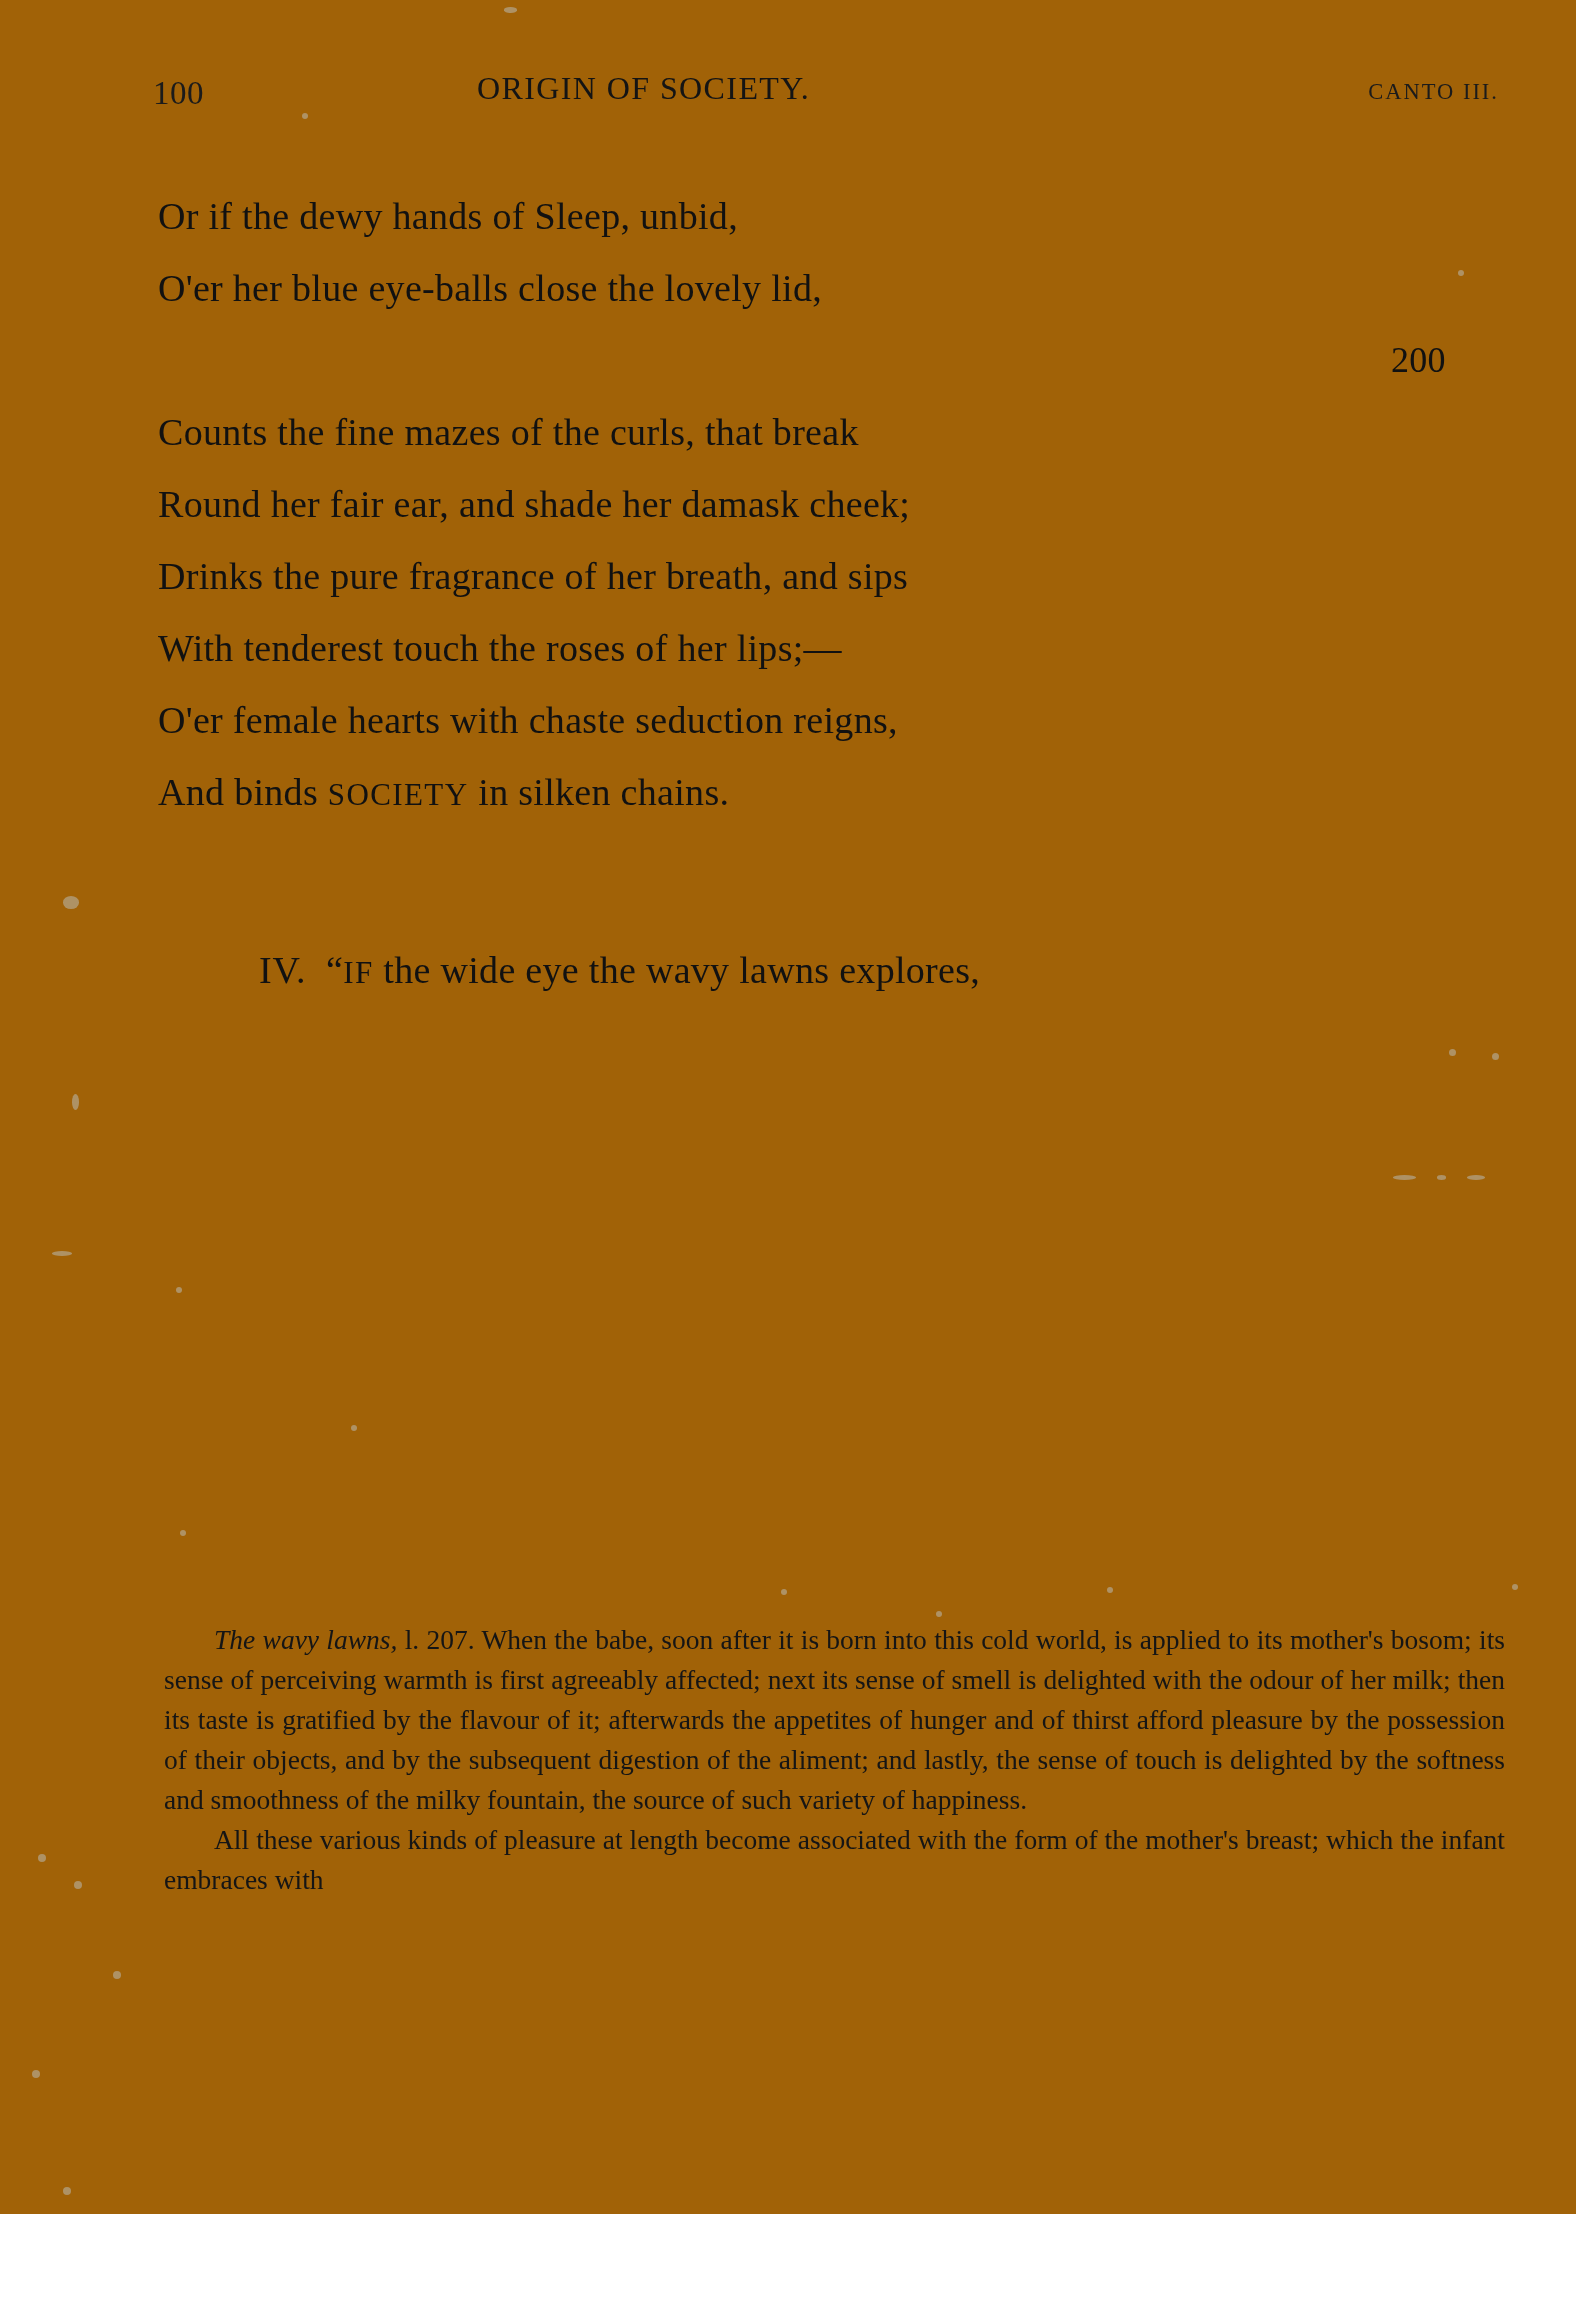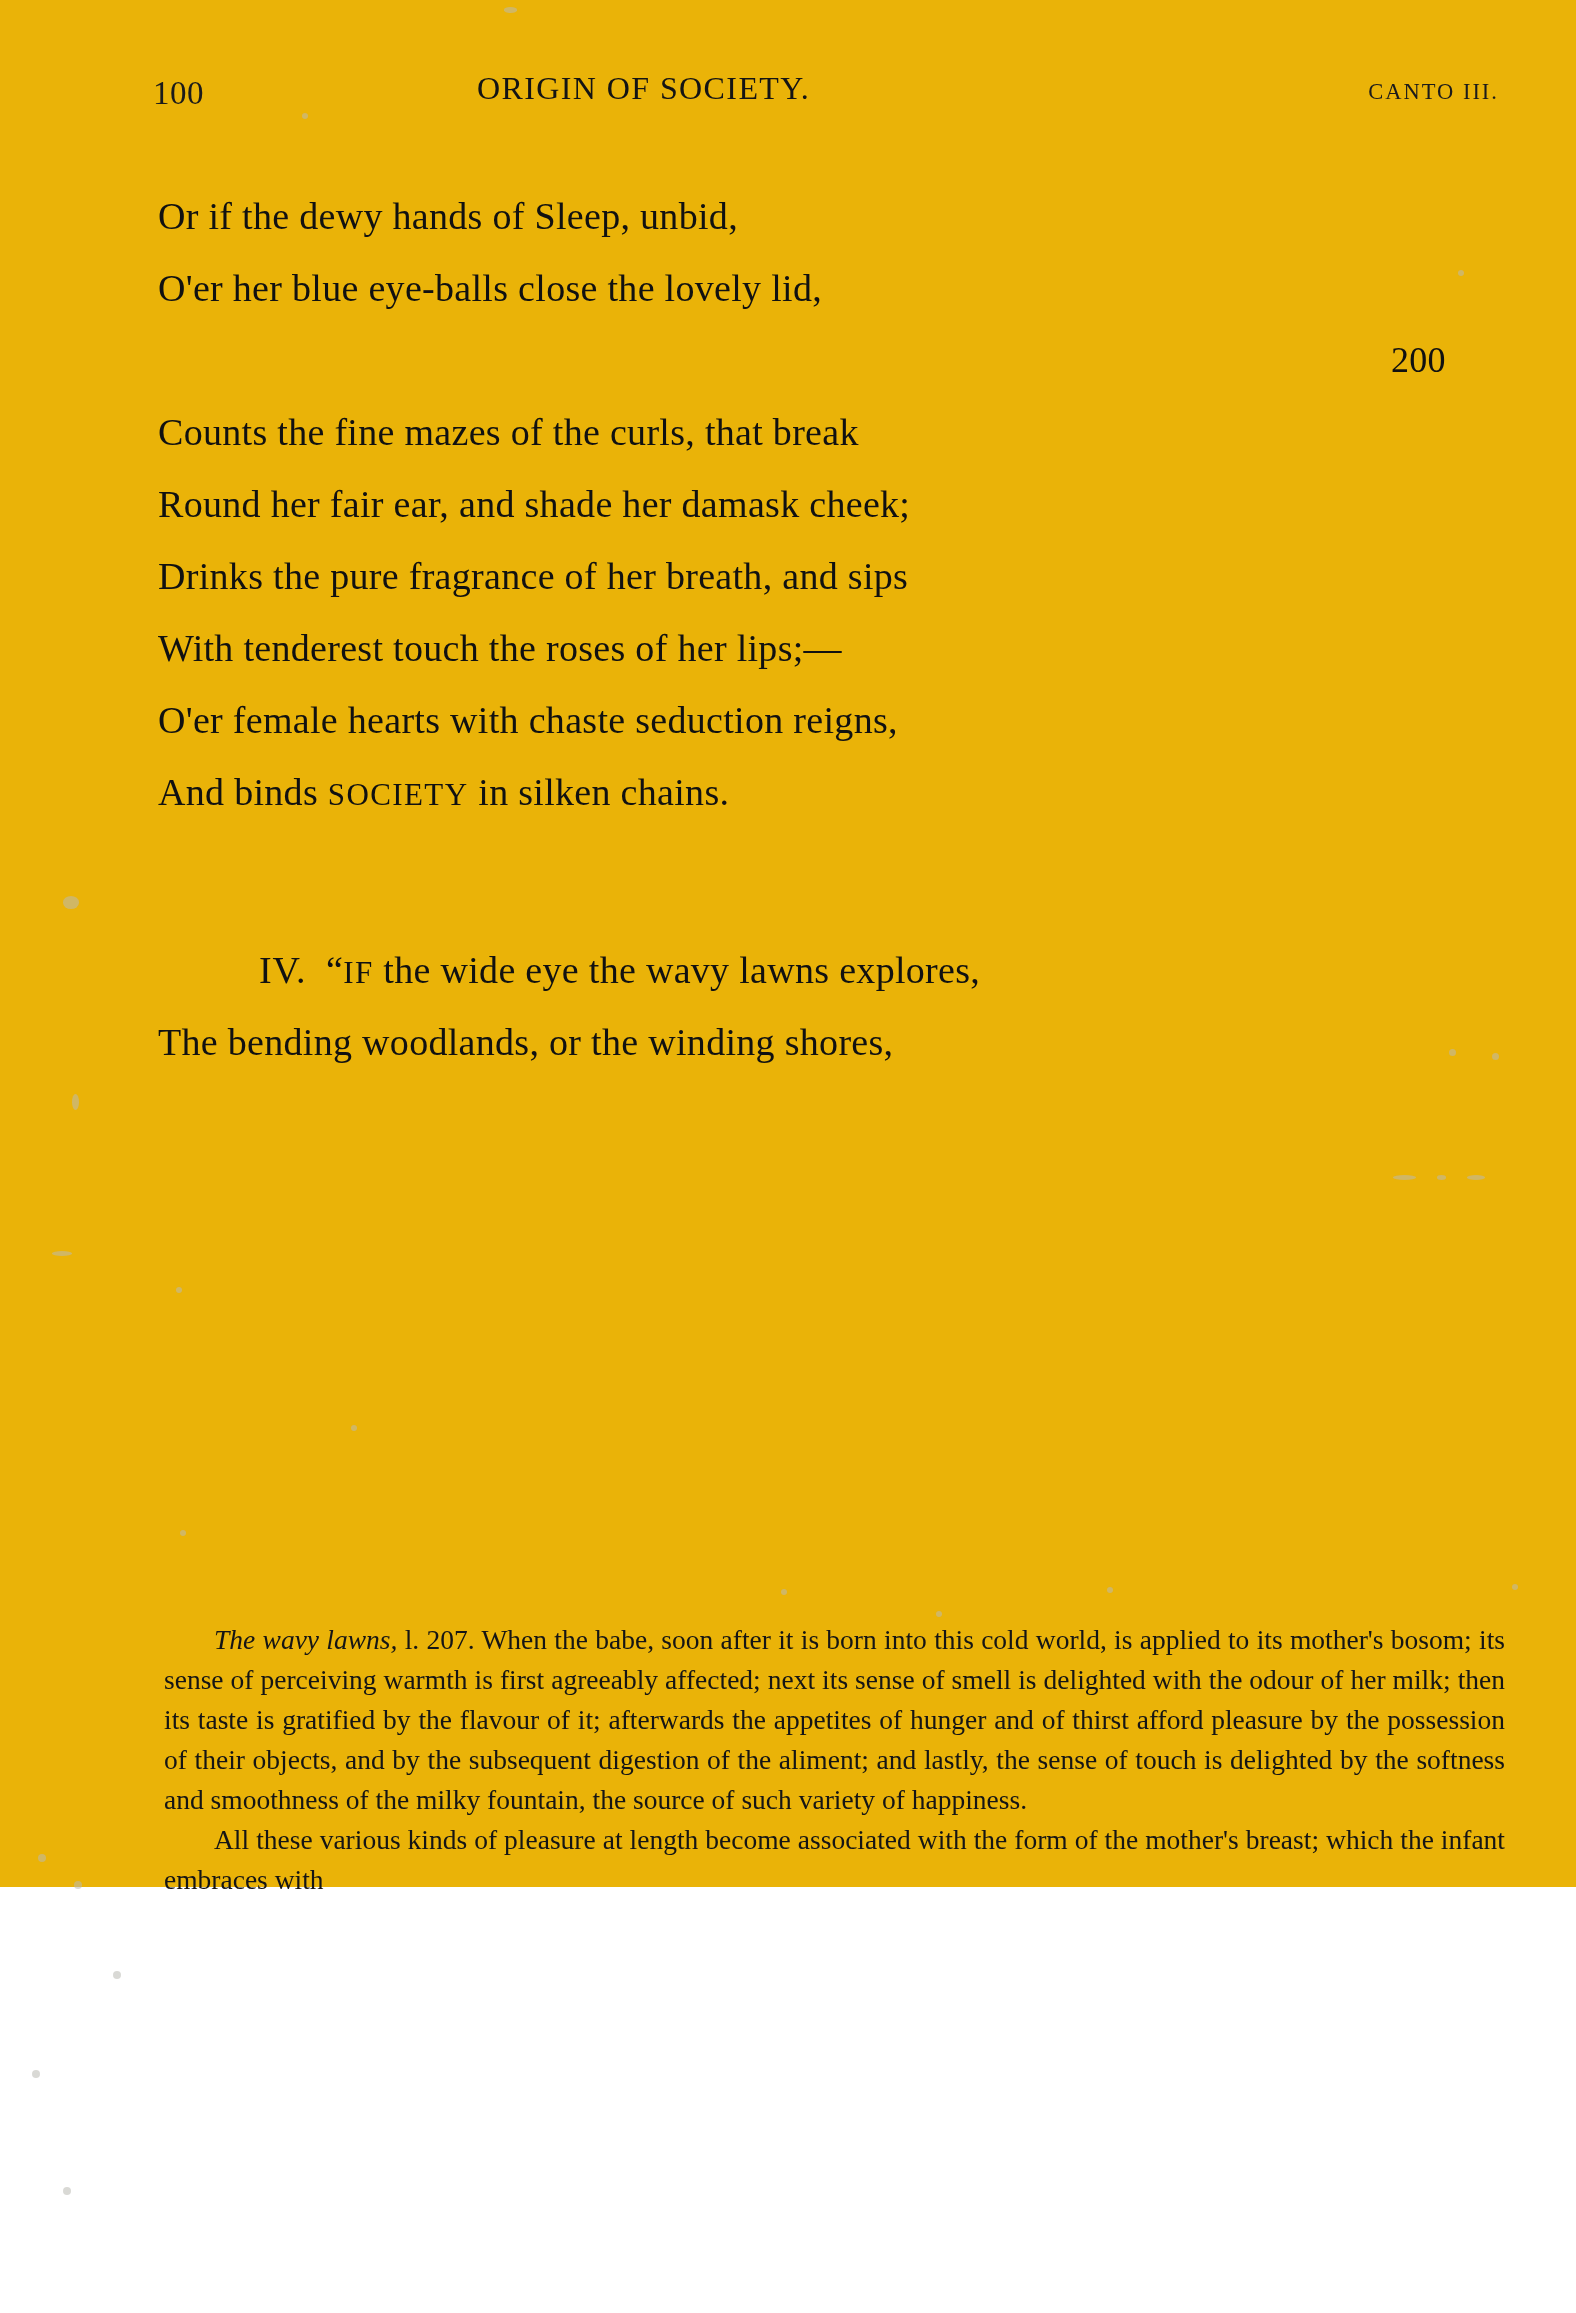--- a/index.html
+++ b/index.html
@@ -13,22 +13,22 @@
     position: relative;
     font-family: "Liberation Serif", serif;
     color: #141414;
     overflow: hidden;
   }
 
   .page {
     position: absolute;
     left: 0; top: 0;
     width: 1576px;
-    height: 1887px;
-    background: #eab308;
+    height: 2214px;
+    background: #a16207;
   }
 
   
   .speckle {
     position: absolute;
     border-radius: 50%;
     background: #b9b9b3;
     opacity: .55;
   }
 
@@ -189,23 +189,20 @@
     <div class="verse-line">
       <span class="txt">And binds </span><span class="smallcaps">SOCIETY</span><span class="txt"> in silken chains.</span>
     </div>
 
     <div class="verse-gap"></div>
 
     <div class="verse-line indent">
       <span class="txt lead-num">IV.</span><span class="txt">&nbsp;&nbsp;</span><span class="txt">“</span><span class="smallcaps">IF</span><span class="txt"> the wide eye the wavy lawns explores,</span>
     </div>
 
-    <div class="verse-line">
-      <span class="txt">The bending woodlands, or the winding shores,</span>
-    </div>
 
   </div>
 
   <div class="footnote">
     <p class="indent-first"><span class="ital">The wavy lawns,</span><span> l. 207. When the babe, soon after it is born into this cold world, is applied to its mother's bosom; its sense of perceiving warmth is first agreeably affected; next its sense of smell is delighted with the odour of her milk; then its taste is gratified by the flavour of it; afterwards the appetites of hunger and of thirst afford pleasure by the possession of their objects, and by the subsequent digestion of the aliment; and lastly, the sense of touch is delighted by the softness and smoothness of the milky fountain, the source of such variety of happiness.</span></p>
     <p class="indent-first"><span>All these various kinds of pleasure at length become associated with the form of the mother's breast; which the infant embraces with</span></p>
   </div>
 
 </div>
 

